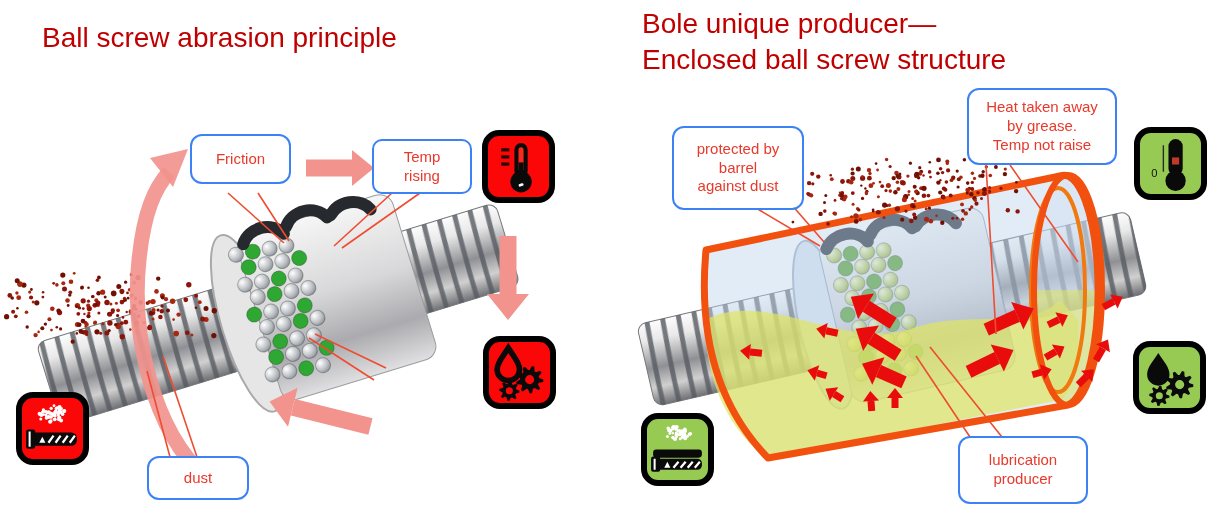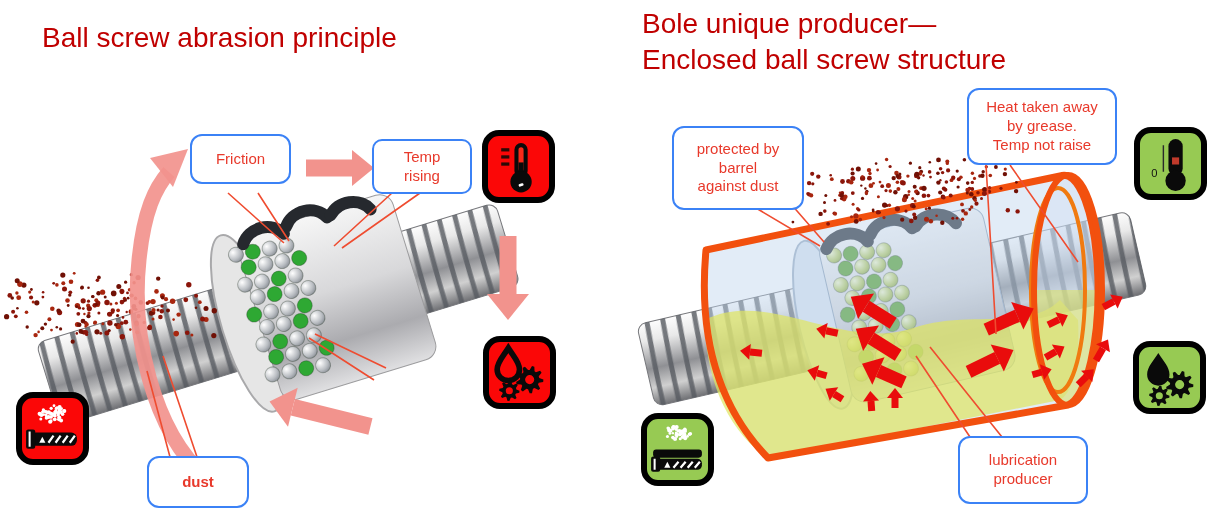--- a/index.html
+++ b/index.html
@@ -312,21 +312,21 @@
         <path d="M228,193 L284,243 M258,193 L289,241"></path>
         <path d="M392,193 L334,246 M420,193 L342,248"></path>
         <path d="M374,380 L309,338 M386,368 L315,334"></path>
         <path d="M170,457 L147,371 M197,457 L163,356"></path>
       </g>
     </svg>
 
     <div class="bubble" style="left:190px;top:134px;width:101px;height:50px;text-align:center;">Friction</div>
     <div class="bubble" style="left:372px;top:139px;width:100px;height:55px;border-radius:10px;">Temp
 rising</div>
-    <div class="bubble" style="left:147px;top:456px;width:102px;height:52px;font-weight:bold;">dust</div>
+    <div class="bubble" style="left:147px;top:456px;width:102px;height:44px;">dust</div>
 
     <div class="icon red" style="left:482px;top:130px;">
       <svg viewBox="0 0 60 60">
         <rect x="13" y="12" width="8" height="3.2" fill="#2c0a06"></rect>
         <rect x="13" y="19" width="8" height="3.2" fill="#2c0a06"></rect>
         <rect x="13" y="26" width="8" height="3.2" fill="#2c0a06"></rect>
         <rect x="26" y="7" width="13" height="34" rx="6.5" fill="#0a0a0a"></rect>
         <rect x="30" y="11" width="5" height="24" rx="2.5" fill="#fb2a1a"></rect>
         <rect x="30" y="26" width="5" height="12" fill="#0a0a0a"></rect>
         <circle cx="32.5" cy="45" r="10.5" fill="#0a0a0a"></circle>

